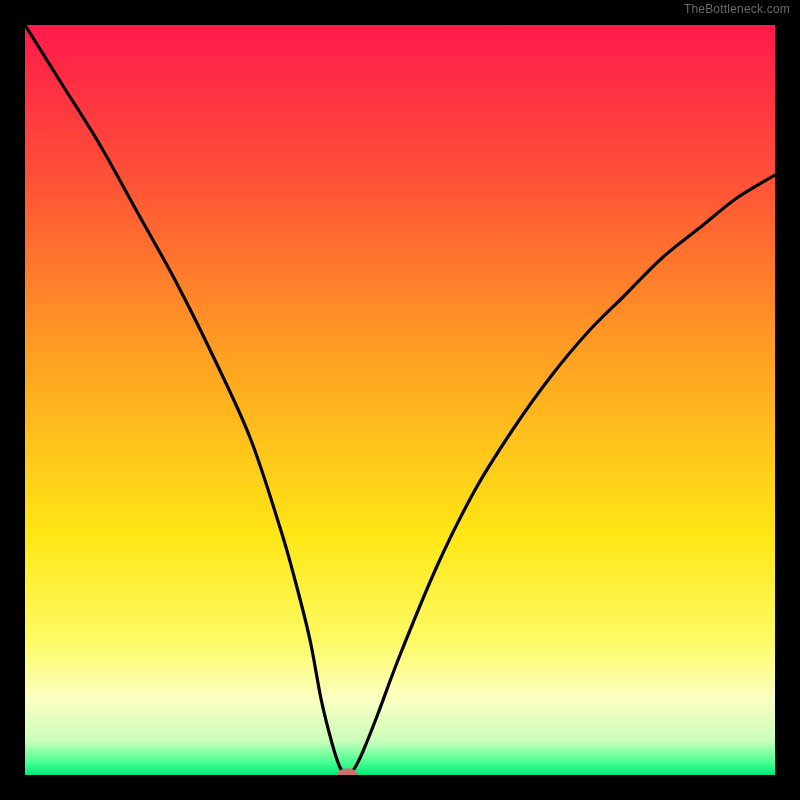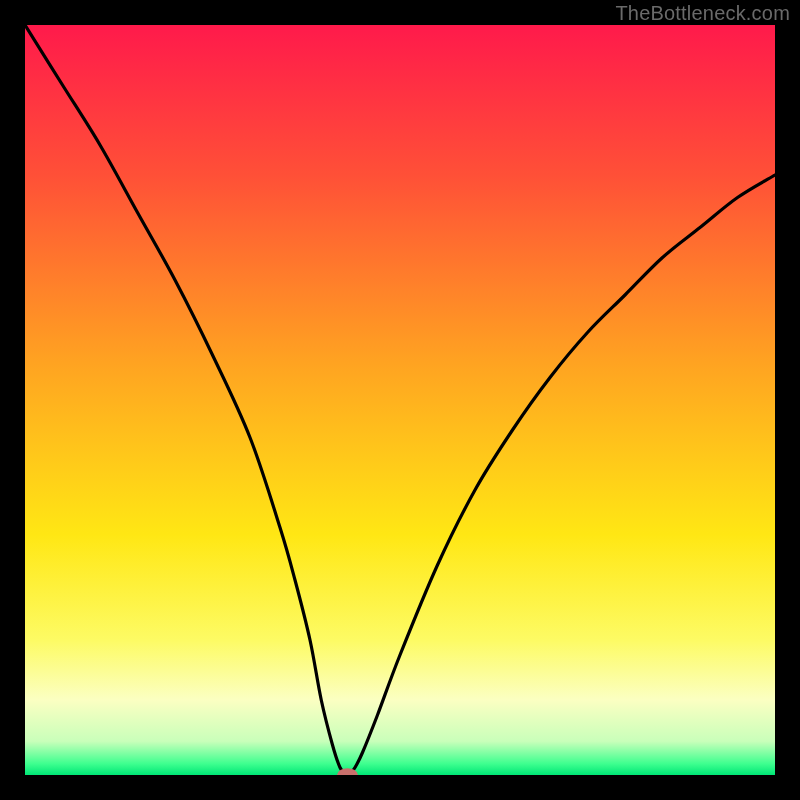--- a/index.html
+++ b/index.html
@@ -23,21 +23,21 @@
     left: 25px;
     top: 25px;
     width: 750px;
     height: 750px;
   }
   .watermark {
     position: absolute;
     top: 2px;
     right: 10px;
     font-family: Arial, Helvetica, sans-serif;
-    font-size: 20px;
+    font-size: 12px;
     font-weight: 400;
     color: #6a6a6a;
     letter-spacing: 0.2px;
   }
   svg { display: block; }
 </style>
 </head>
 <body>
 
 <div class="frame">

